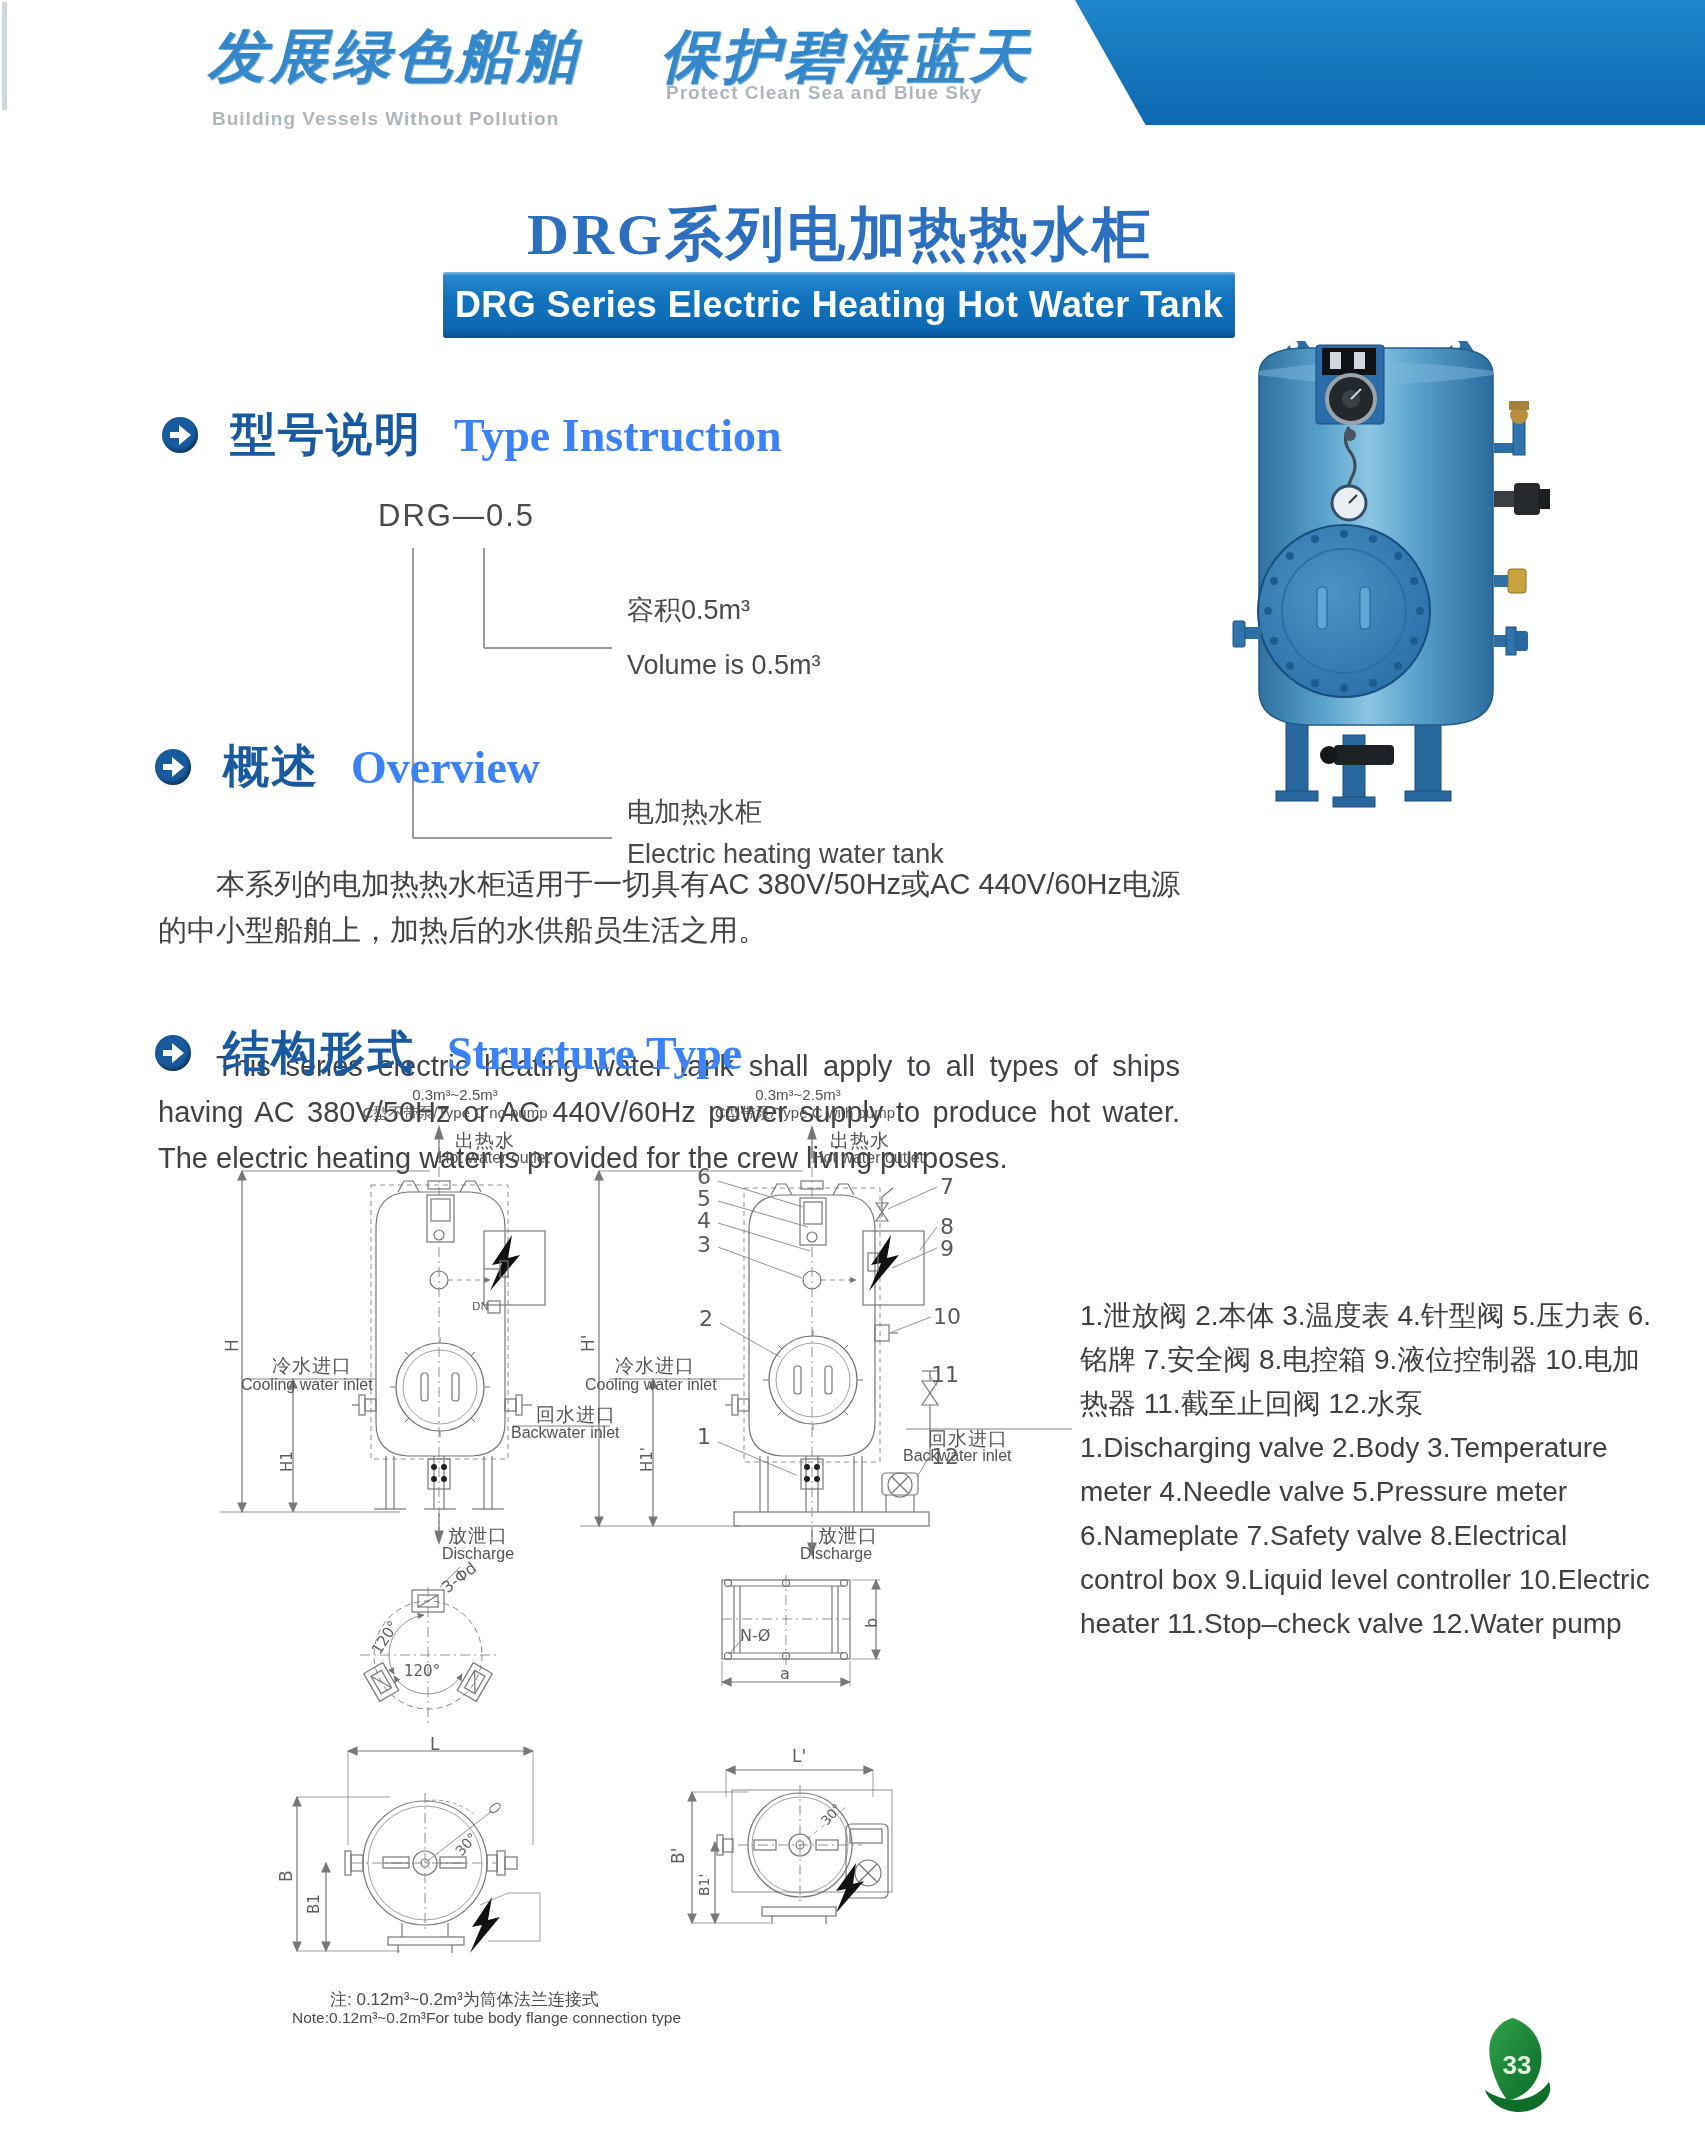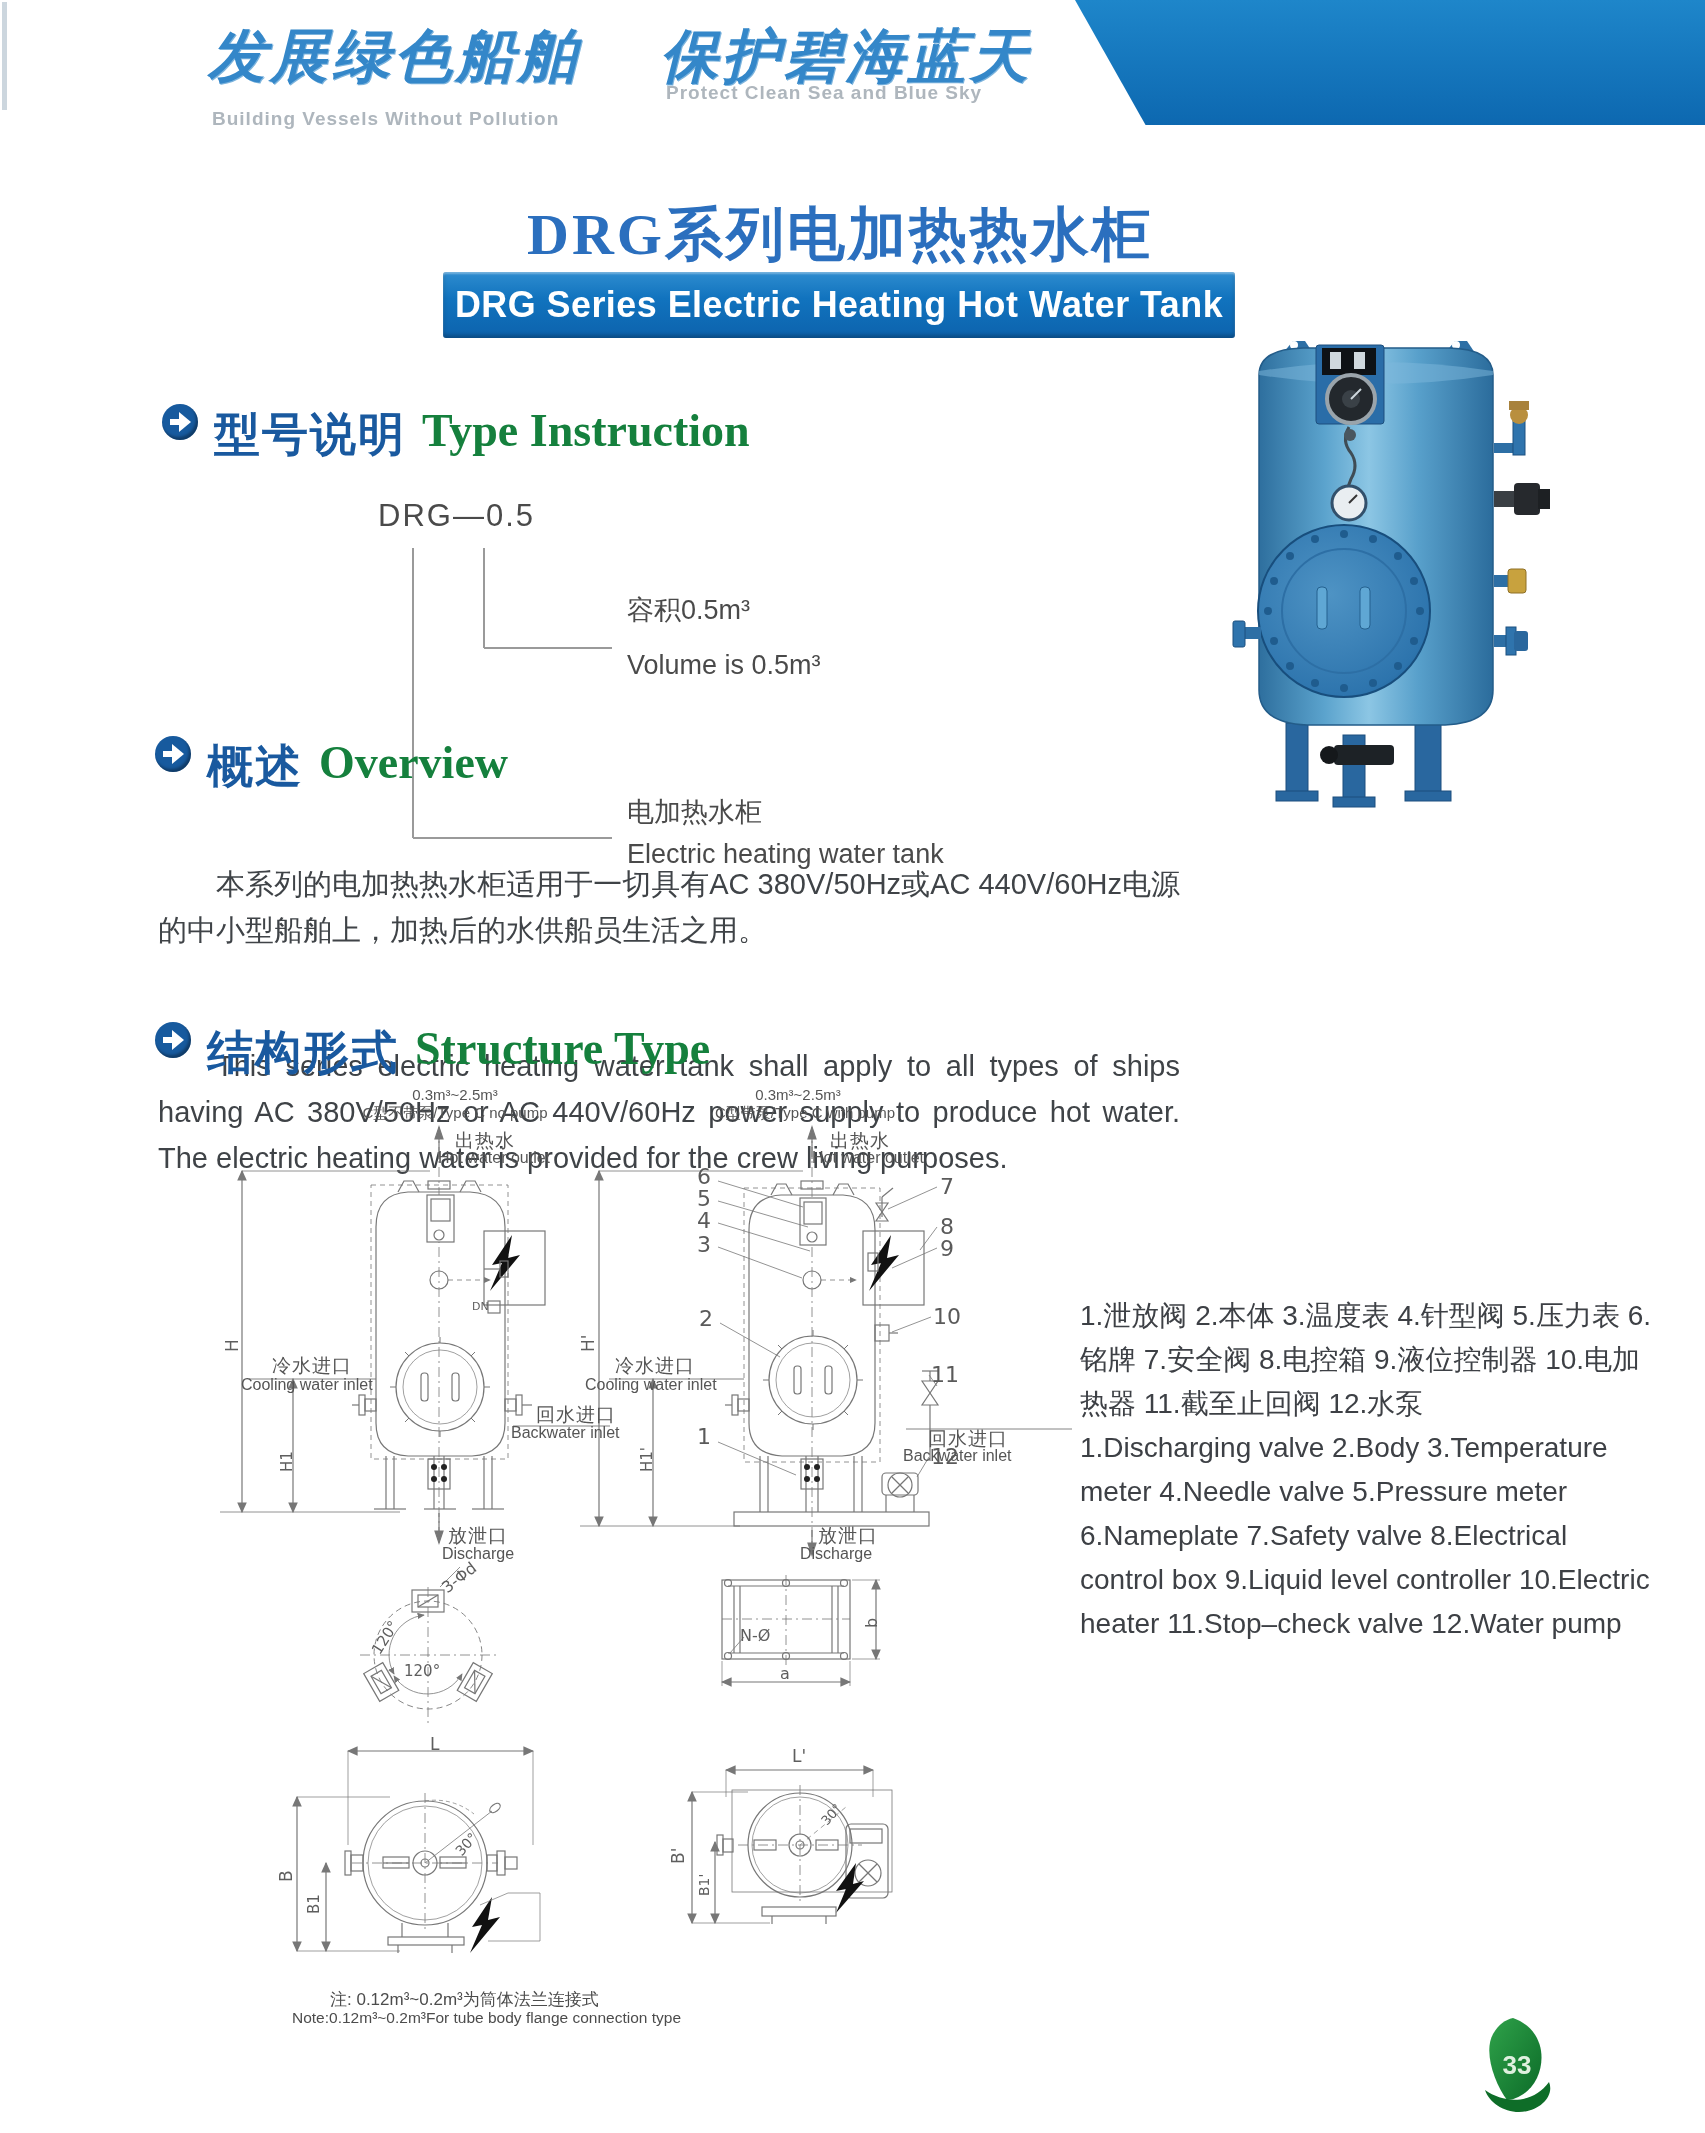--- a/index.html
+++ b/index.html
@@ -17,28 +17,28 @@
   .edge-strip{background:#ccd6de;}
   
   .main-title{font-family:"Liberation Serif", serif;font-weight:bold;font-size:58px;
               color:#2b6fbe;letter-spacing:3px;white-space:nowrap;}
   .banner{background:linear-gradient(180deg,#2e8ccf 0%,#1173be 40%,#0d63ad 100%);
           border-radius:3px;display:flex;align-items:center;justify-content:center;
           box-shadow:inset 0 2px 2px rgba(255,255,255,.35), inset 0 -3px 4px rgba(0,0,0,.25);}
   .banner span{color:#ffffff;font-weight:bold;font-size:37px;letter-spacing:.5px;
                transform:scaleX(.97);white-space:nowrap;}
   
-  .sec{display:flex;gap:16px;}
+  .sec{display:flex;align-items:center;gap:32px;}
   .bullet{width:36px;height:36px;border-radius:50%;background:#175a9e;position:relative;flex:0 0 36px;
           box-shadow:inset -2px -3px 3px rgba(0,0,0,.35);}
   .bullet .bar{position:absolute;left:8px;top:15px;width:10px;height:6px;background:#fff;}
   .bullet .tri{position:absolute;left:17px;top:8px;width:0;height:0;
                border-top:10px solid transparent;border-bottom:10px solid transparent;border-left:12px solid #fff;}
   .sec .cn{font-size:46px;font-weight:bold;color:#19599f;letter-spacing:2px;white-space:nowrap;}
-  .sec .en{font-family:"Liberation Serif", serif;font-size:46px;font-weight:bold;color:#15803d;white-space:nowrap;}
+  .sec .en{font-family:"Liberation Serif", serif;font-size:46px;font-weight:bold;color:#3b82f6;white-space:nowrap;}
   
   .para{font-size:29px;line-height:1.58;color:#3f4347;text-align:justify;text-indent:2em;margin-top:16px;}
   .tlabel{font-size:27px;color:#4a4a4a;white-space:nowrap;}
   .model{font-size:31px;color:#4a4a4a;letter-spacing:2px;white-space:nowrap;}
   
   .dlab-cn{font-size:19px;color:#555;white-space:nowrap;letter-spacing:1px;}
   .dlab-en{font-size:16px;color:#555;white-space:nowrap;}
   .dcap{font-size:15px;color:#555;white-space:nowrap;}
   .dim{font-family:"DejaVu Sans", sans-serif;font-size:17px;color:#5e5e5e;white-space:nowrap;}
   .callout{font-family:"DejaVu Sans", sans-serif;font-size:22px;color:#5a5a5a;white-space:nowrap;}

